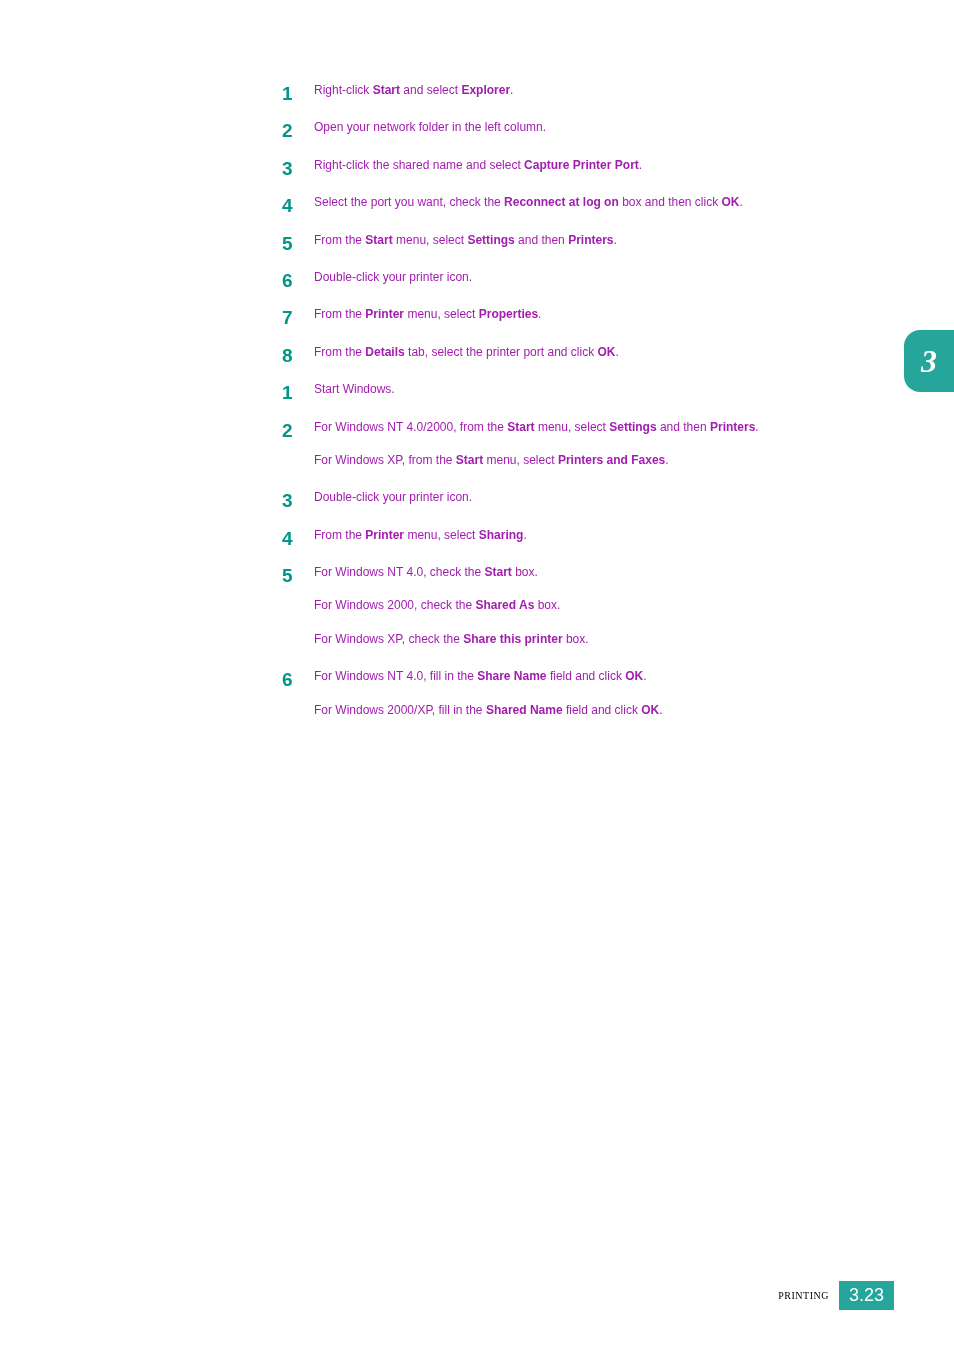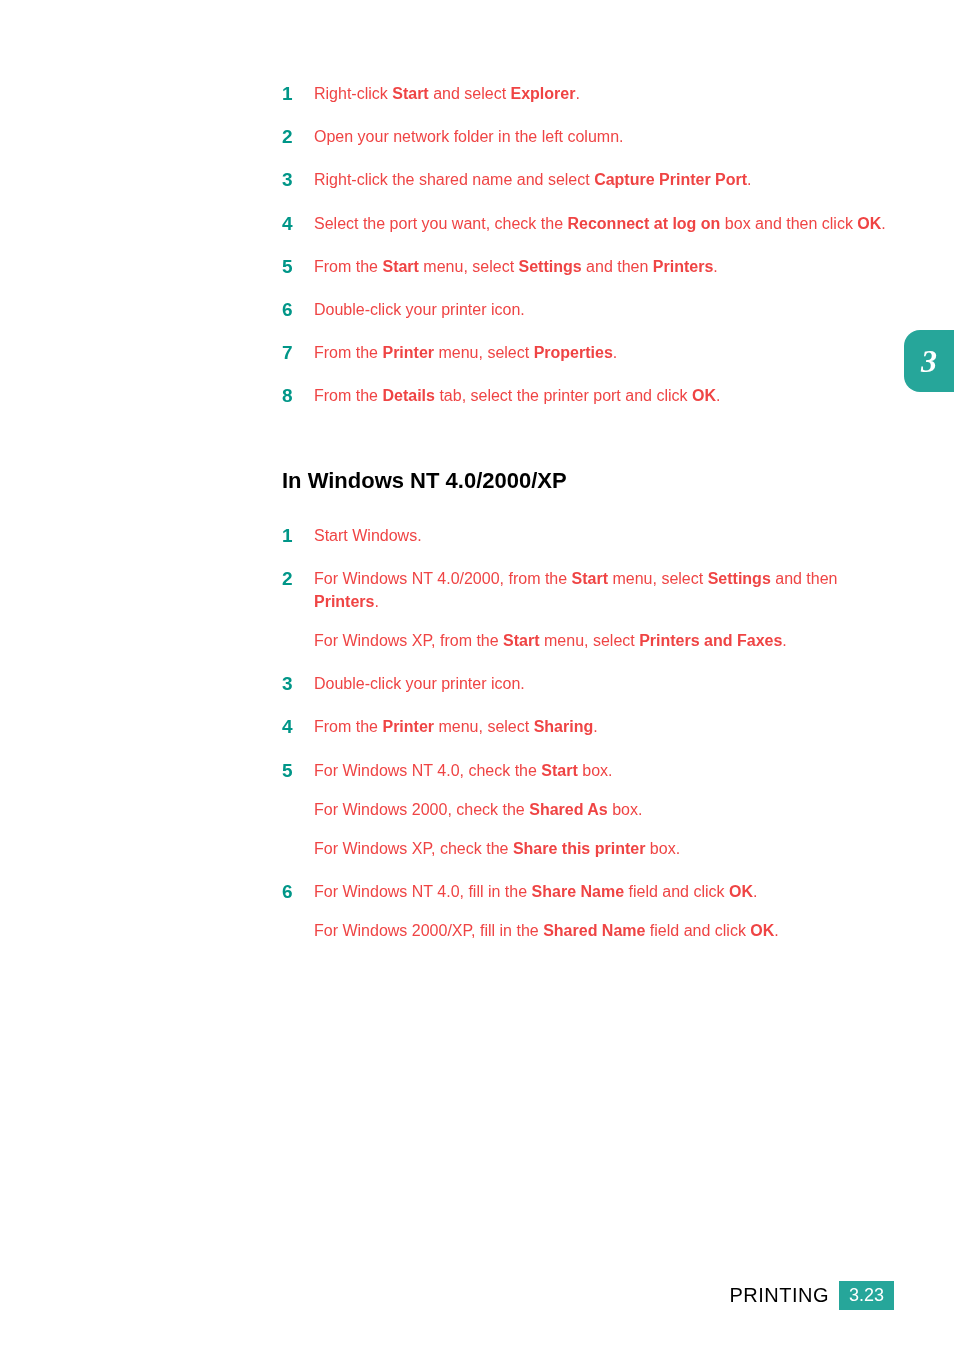--- a/index.html
+++ b/index.html
@@ -31,23 +31,23 @@
   }
   ol.steps {
     list-style: none;
     counter-reset: step;
     margin-bottom: 10px;
   }
   ol.steps > li {
     counter-increment: step;
     position: relative;
     padding-left: 32px;
-    font-size: 16px;
+    font-size: 12px;
     line-height: 1.45;
-    color: #ef4444;
+    color: #a21caf;
     margin-bottom: 20px;
   }
   ol.steps > li::before {
     content: counter(step);
     position: absolute;
     left: 0;
     top: -2px;
     font-size: 19px;
     font-weight: bold;
     color: #009688;
@@ -81,23 +81,24 @@
   .footer {
     position: absolute;
     bottom: 38px;
     right: 60px;
     display: flex;
     align-items: center;
     gap: 10px;
   }
   .footer-label {
     font-variant: small-caps;
-    font-size: 20px;
+    font-size: 10px;
     letter-spacing: 0.5px;
     color: #000;
+    font-family: Liberation Serif, serif;
   }
   .footer-page {
     background: #26a69a;
     color: #fff;
     font-size: 18px;
     padding: 4px 10px;
   }
 </style>
 </head>
 <body>
@@ -112,21 +113,20 @@
       <li>Right-click <b>Start</b> and select <b>Explorer</b>.</li>
       <li>Open your network folder in the left column.</li>
       <li>Right-click the shared name and select <b>Capture Printer Port</b>.</li>
       <li>Select the port you want, check the <b>Reconnect at log on</b> box and then click <b>OK</b>.</li>
       <li>From the <b>Start</b> menu, select <b>Settings</b> and then <b>Printers</b>.</li>
       <li>Double-click your printer icon.</li>
       <li>From the <b>Printer</b> menu, select <b>Properties</b>.</li>
       <li>From the <b>Details</b> tab, select the printer port and click <b>OK</b>.</li>
     </ol>
 
-  <h2 class="sub-heading">In Windows NT 4.0/2000/XP</h2>
   <ol class="steps" id="steps2">
       <li>Start Windows.</li>
       <li>For Windows NT 4.0/2000, from the <b>Start</b> menu, select <b>Settings</b> and then <b>Printers</b>.<div class="sub-para">For Windows XP, from the <b>Start</b> menu, select <b>Printers and Faxes</b>.</div></li>
       <li>Double-click your printer icon.</li>
       <li>From the <b>Printer</b> menu, select <b>Sharing</b>.</li>
       <li>For Windows NT 4.0, check the <b>Start</b> box.<div class="sub-para">For Windows 2000, check the <b>Shared As</b> box.</div><div class="sub-para">For Windows XP, check the <b>Share this printer</b> box.</div></li>
       <li>For Windows NT 4.0, fill in the <b>Share Name</b> field and click <b>OK</b>.<div class="sub-para">For Windows 2000/XP, fill in the <b>Shared Name</b> field and click <b>OK</b>.</div></li>
     </ol>
 
   <div class="footer">

